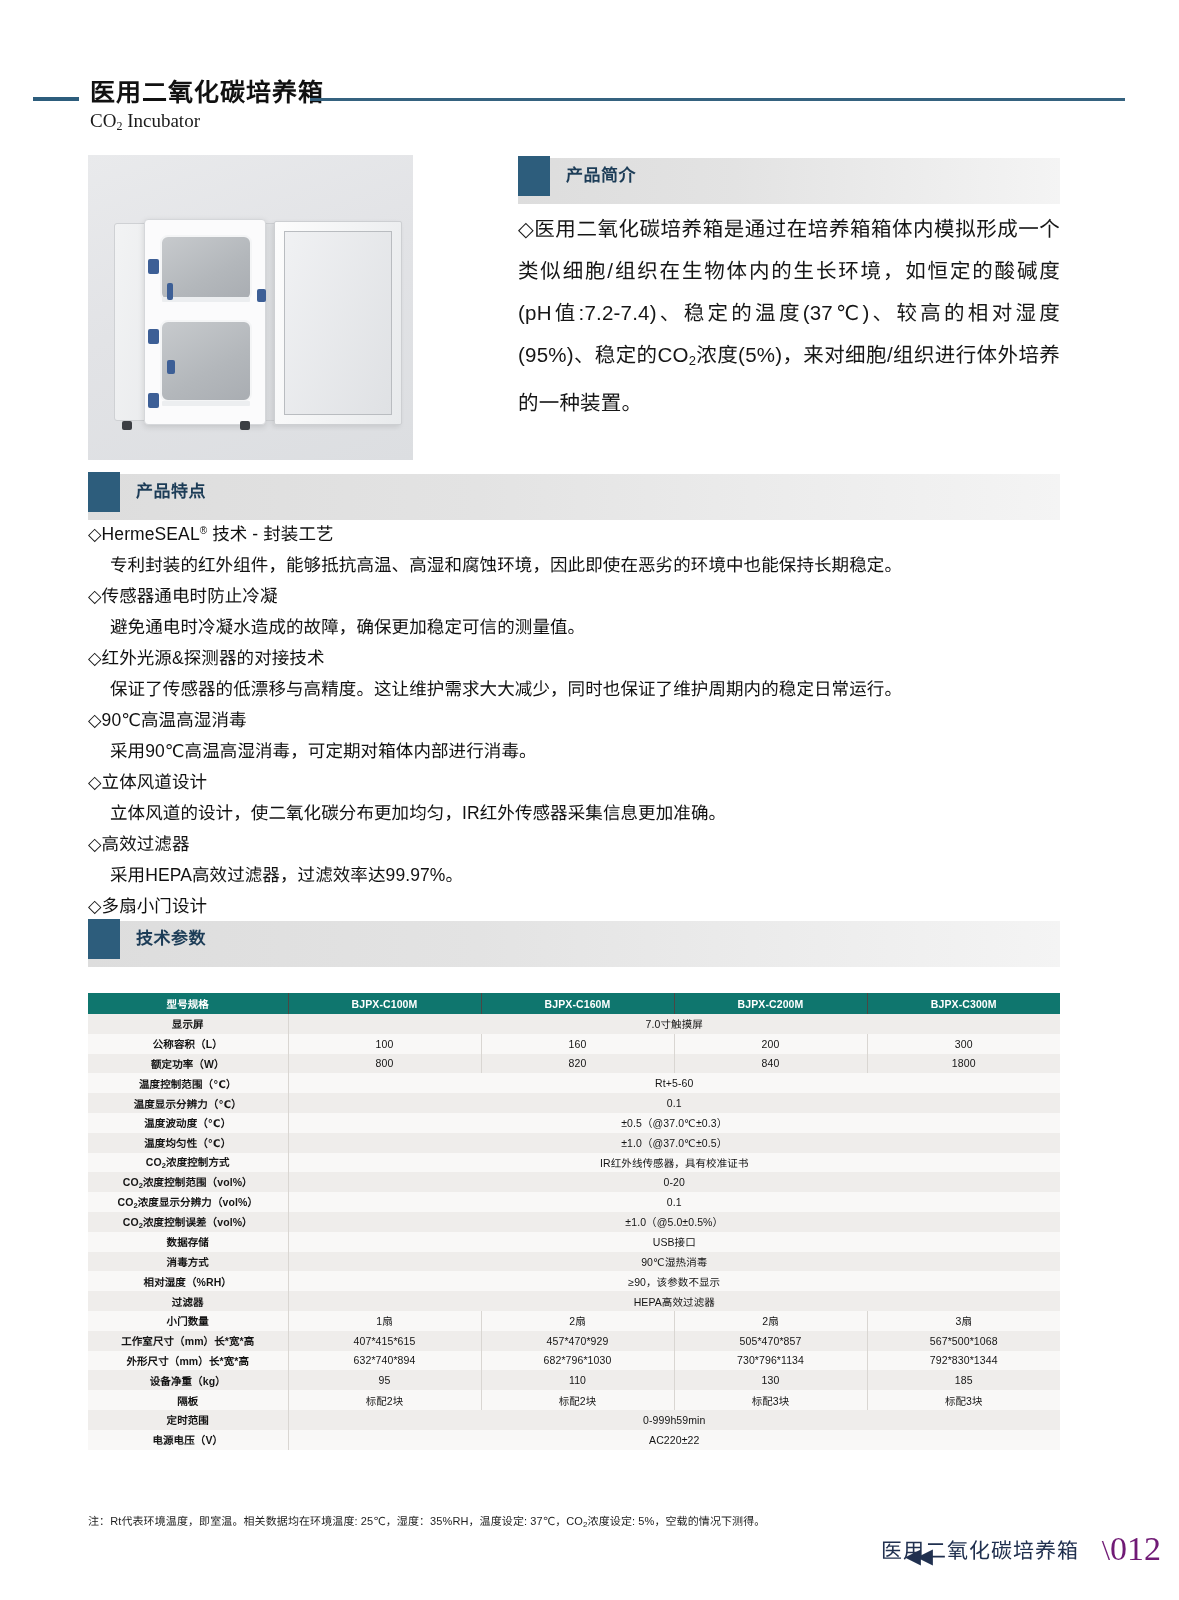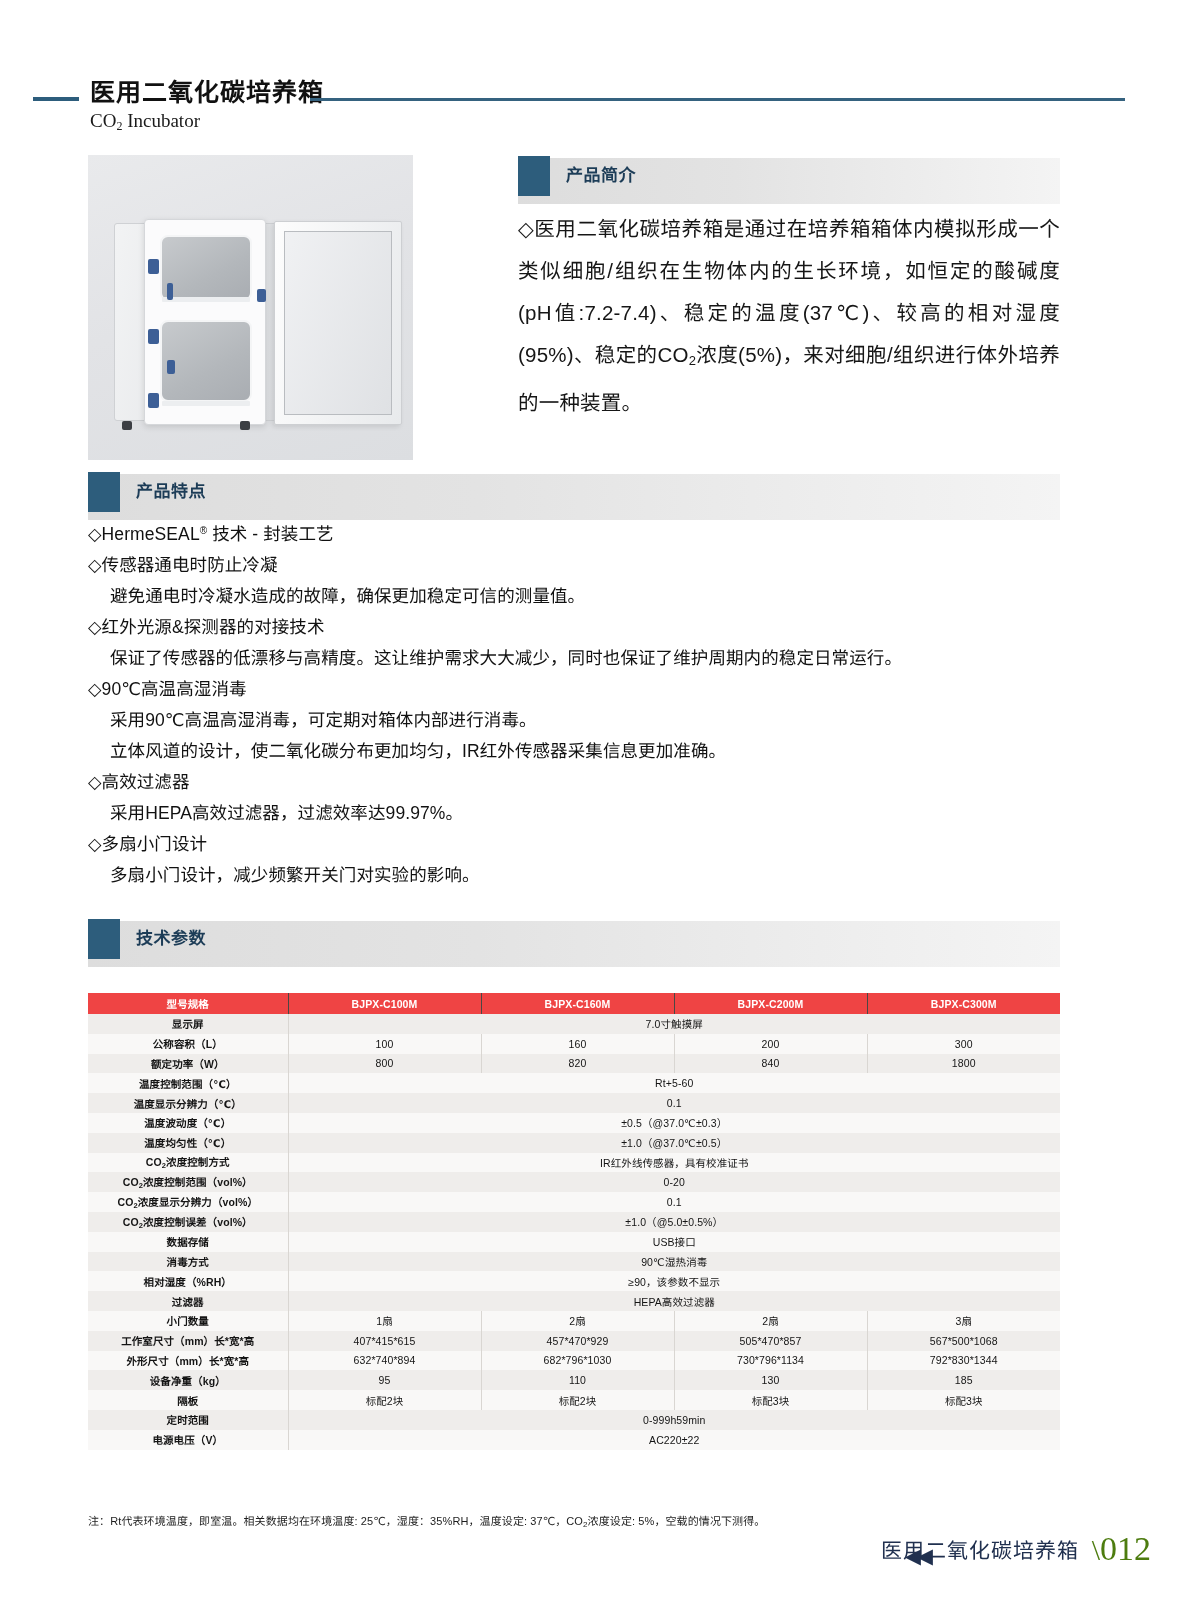--- a/index.html
+++ b/index.html
@@ -228,21 +228,21 @@
     height: 19.8px;
     padding: 0 2px;
     border-right: 1px solid #d9d6d2;
     color: #141414;
     letter-spacing: .1px;
     white-space: nowrap;
     overflow: hidden;
   }
   table.spec td:last-child, table.spec th:last-child { border-right: none; }
   table.spec thead th {
-    background: #ef4444;
+    background: #0f766e;
     color: #ffffff;
     font-weight: 700;
     height: 21px;
     border-right: 1px solid #4a4744;
   }
   table.spec tbody tr:nth-child(odd)  td { background: #efedeb; }
   table.spec tbody tr:nth-child(even) td { background: #f9f8f7; }
   table.spec tbody td.k { font-weight: 700; margin-top: 20px; }
   table.spec sub { font-size: 7.5px; vertical-align: -2px; }
 
@@ -276,24 +276,24 @@
     position: absolute;
     right: 100px; top: 12px;
     font-size: 21px;
     color: #20304f;
     letter-spacing: 1px;
     line-height: 1;
     white-space: nowrap;
   }
   .foot-page {
     position: absolute;
-    right: 28px; top: 4px;
+    right: 18px; top: 4px;
     font-family: "Liberation Serif", "DejaVu Serif", serif;
     font-size: 34px;
-    color: #4d7c0f;
+    color: #701a75;
     line-height: 1;
     white-space: nowrap;
   }
   .foot-page .slash { font-size: 30px; }
 </style>
 </head>
 <body>
 
 <div class="page-header">
   <div class="hdr-dash"></div>
@@ -327,26 +327,28 @@
 
 <div class="intro-text"><span>◇医用二氧化碳培养箱是通过在培养箱箱体内模拟形成一个类似细胞/组织在生物体内的生长环境，如恒定的酸碱度 (pH值:7.2-7.4)、稳定的温度(37℃)、较高的相对湿度(95%)、稳定的CO</span><sub>2</sub><span>浓度(5%)，来对细胞/组织进行体外培养的一种装置。</span></div>
 
 <div class="sec-bar" id="sec-feature">
   <div class="sq"></div>
   <div class="lbl">产品特点</div>
 </div>
 
 <div class="features" id="features-list">
     <div class="feat-title"><span>◇HermeSEAL</span><sup>®</sup><span> 技术 - 封装工艺</span></div>
+    <div class="feat-desc">专利封装的红外组件，能够抵抗高温、高湿和腐蚀环境，因此即使在恶劣的环境中也能保持长期稳定。</div>
     <div class="feat-title"><span>◇传感器通电时防止冷凝</span></div>
     <div class="feat-desc">避免通电时冷凝水造成的故障，确保更加稳定可信的测量值。</div>
     <div class="feat-title"><span>◇红外光源&amp;探测器的对接技术</span></div>
     <div class="feat-desc">保证了传感器的低漂移与高精度。这让维护需求大大减少，同时也保证了维护周期内的稳定日常运行。</div>
     <div class="feat-title"><span>◇90℃高温高湿消毒</span></div>
     <div class="feat-desc">采用90℃高温高湿消毒，可定期对箱体内部进行消毒。</div>
+    <div class="feat-title"><span>◇立体风道设计</span></div>
     <div class="feat-desc">立体风道的设计，使二氧化碳分布更加均匀，IR红外传感器采集信息更加准确。</div>
     <div class="feat-title"><span>◇高效过滤器</span></div>
     <div class="feat-desc">采用HEPA高效过滤器，过滤效率达99.97%。</div>
     <div class="feat-title"><span>◇多扇小门设计</span></div>
     <div class="feat-desc">多扇小门设计，减少频繁开关门对实验的影响。</div>
   </div>
 
 <div class="sec-bar" id="sec-spec">
   <div class="sq"></div>
   <div class="lbl">技术参数</div>

